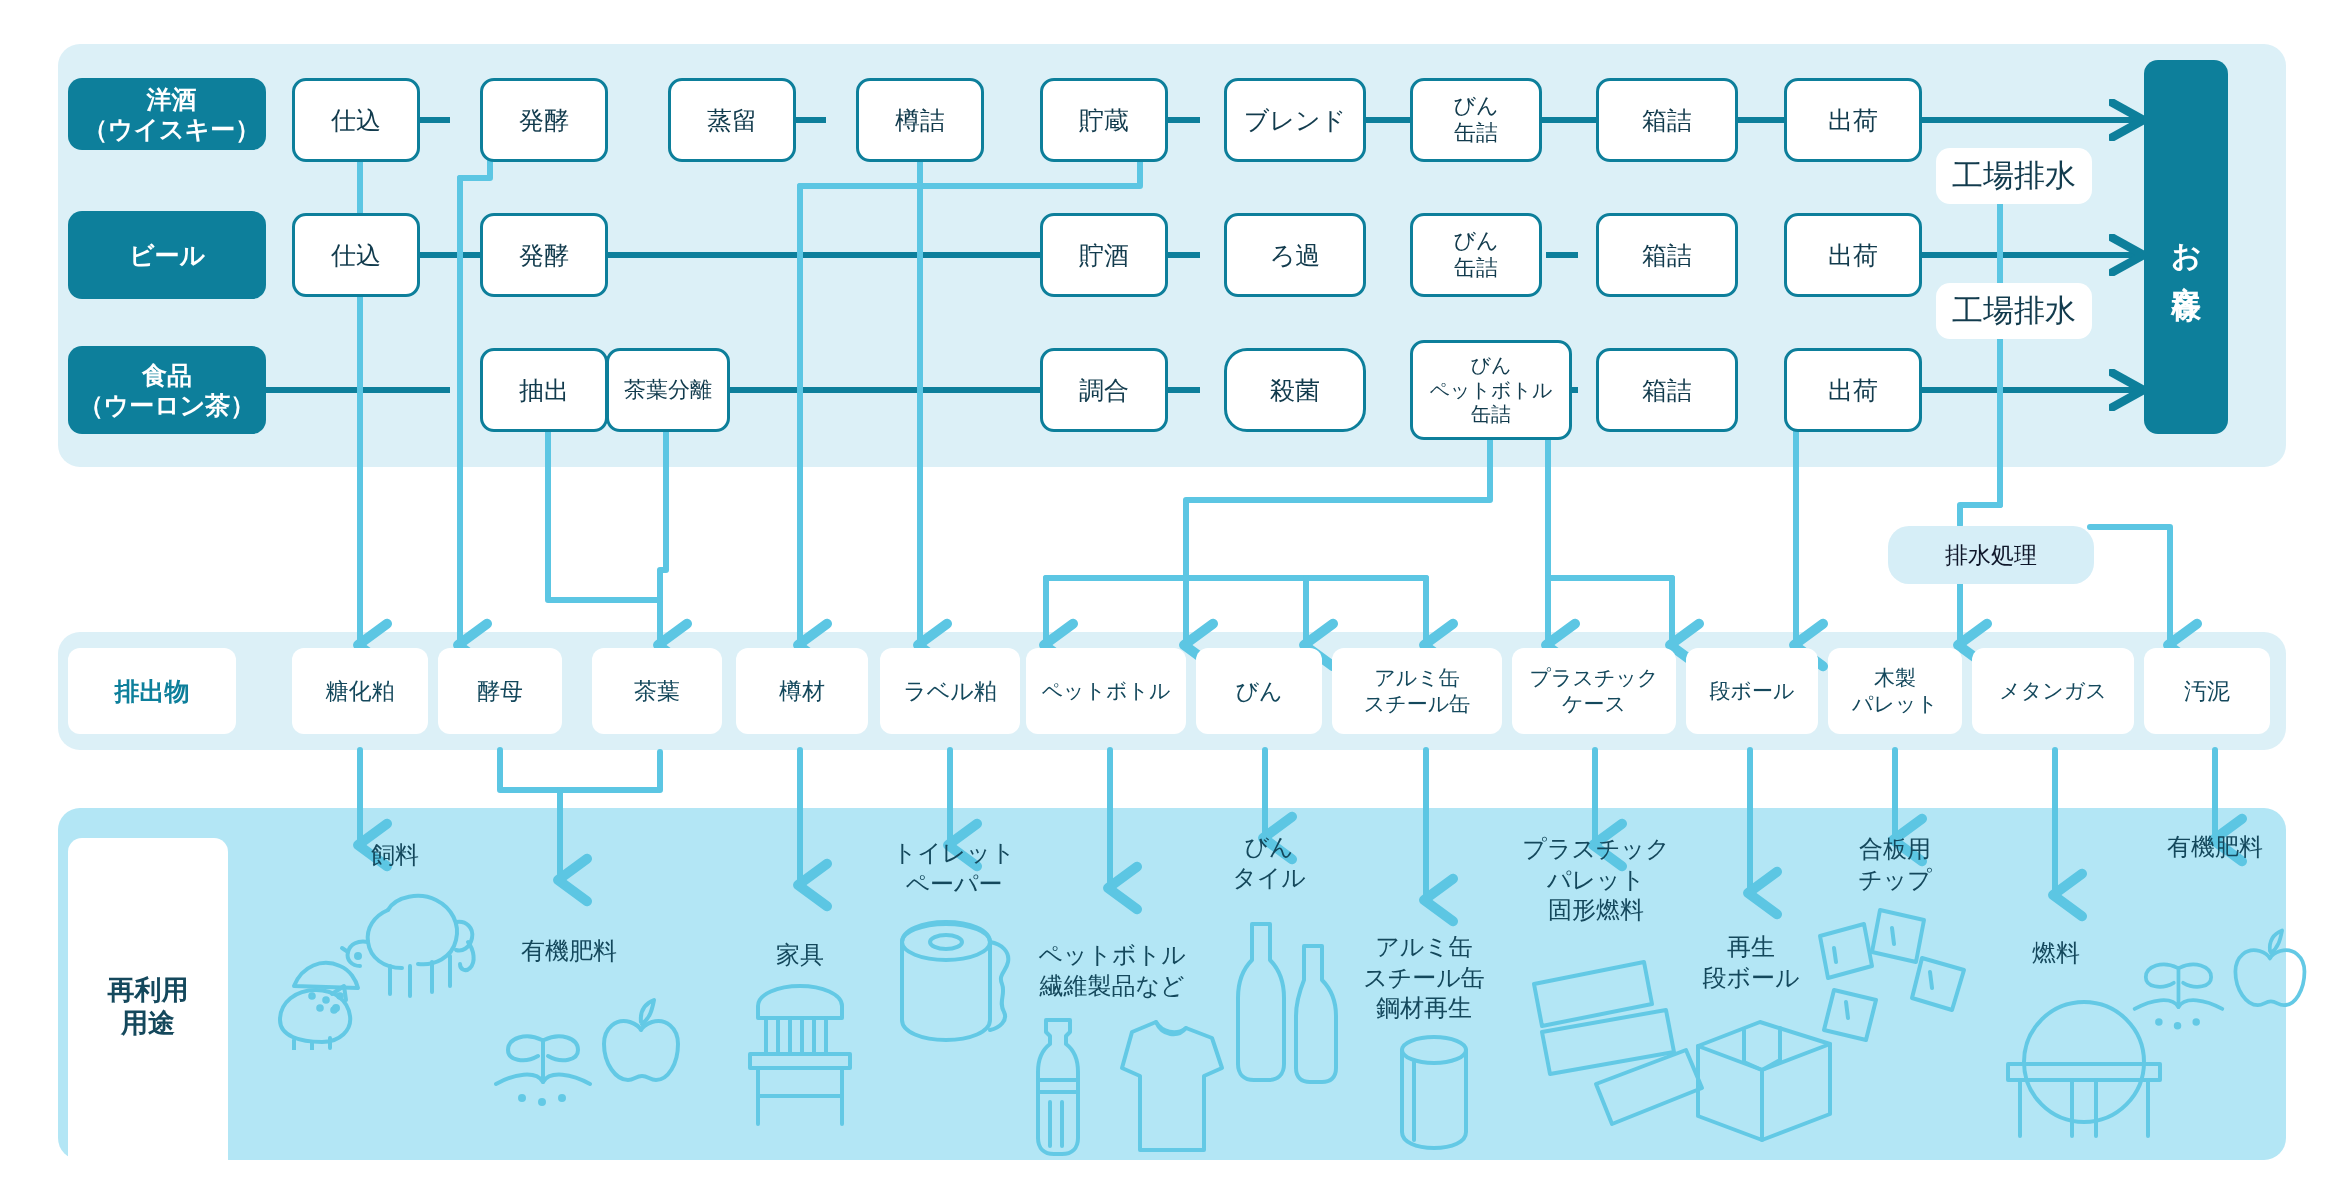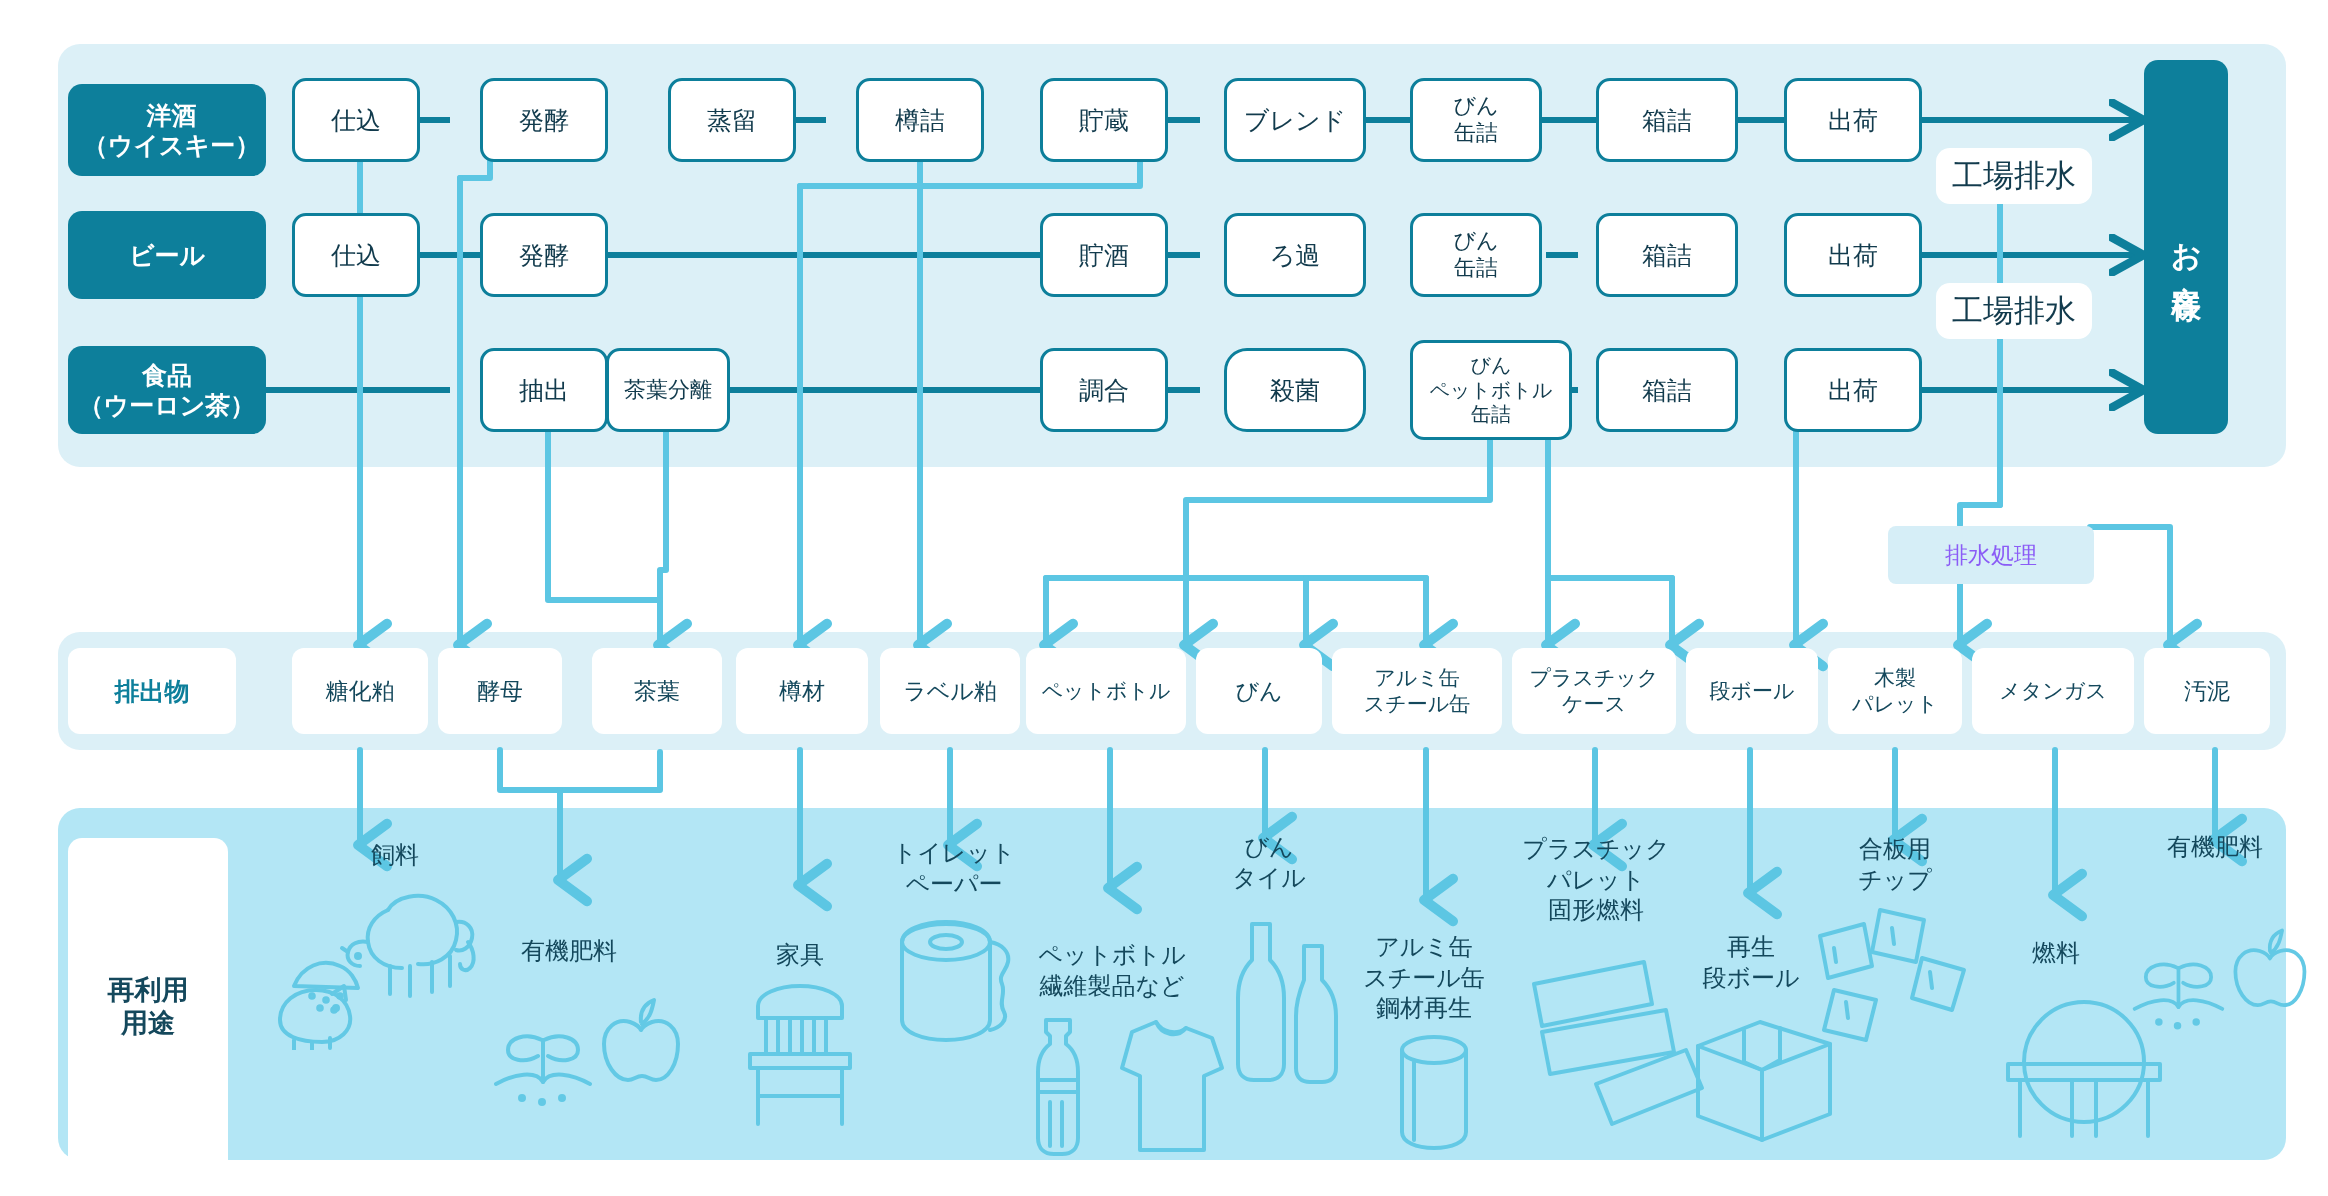--- a/index.html
+++ b/index.html
@@ -61,23 +61,23 @@
   .proc.tiny  { font-size: 20px; }
 
   .soft {          
     background: #ffffff;
     color: #123b4d;
     font-size: 31px;
     border-radius: 14px;
   }
   .soft-lt {       
     background: #d6eef7;
-    color: #8b5cf6;
+    color: #0f172a;
     font-size: 23px;
-    border-radius: 8px;
+    border-radius: 21px;
   }
   .waste {         
     background: #ffffff;
     color: #14485c;
     font-size: 23px;
     border-radius: 12px;
   }
   .waste.small { font-size: 21px; }
   .waste-head {
     background: #ffffff;
@@ -228,21 +228,21 @@
       <path d="M1750,750 L1750,893" marker-end="url(#arrowLightDown)"></path>
 
       <path d="M1895,750 L1895,840" marker-end="url(#arrowLightDown)"></path>
 
       <path d="M2055,750 L2055,895" marker-end="url(#arrowLightDown)"></path>
 
       <path d="M2215,750 L2215,840" marker-end="url(#arrowLightDown)"></path>
     </g>
   </svg>
 
-  <div class="node cat" style="left:68px; top:84px; width:198px; height:92px;padding-left:9px;">洋酒
+  <div class="node cat" style="left:68px; top:78px; width:198px; height:72px;padding-left:9px;">洋酒
 （ウイスキー）</div>
   <div class="node cat" style="left:68px; top:211px; width:198px; height:88px;">ビール</div>
   <div class="node cat" style="left:68px; top:346px; width:198px; height:88px;">食品
 （ウーロン茶）</div>
 
   <div class="node proc" style="left:292px; top:78px; width:128px; height:84px;">仕込</div>
   <div class="node proc" style="left:480px; top:78px; width:128px; height:84px;">発酵</div>
   <div class="node proc" style="left:668px; top:78px; width:128px; height:84px;">蒸留</div>
   <div class="node proc" style="left:856px; top:78px; width:128px; height:84px;">樽詰</div>
   <div class="node proc" style="left:1040px; top:78px; width:128px; height:84px;">貯蔵</div>

